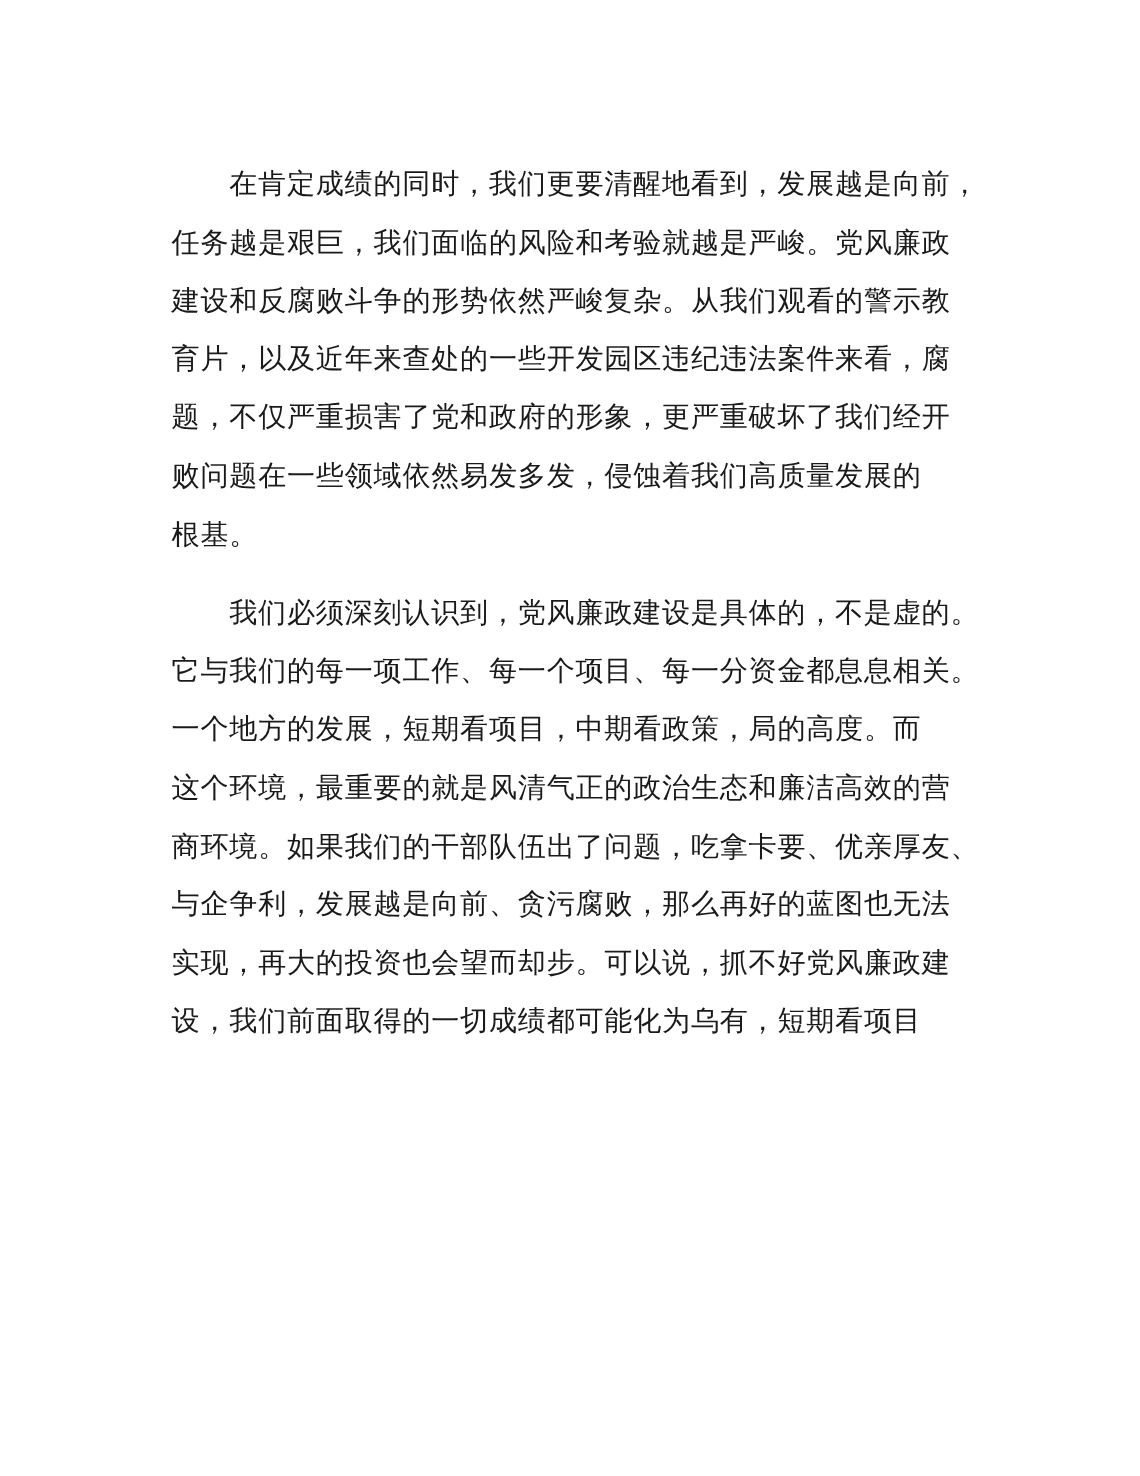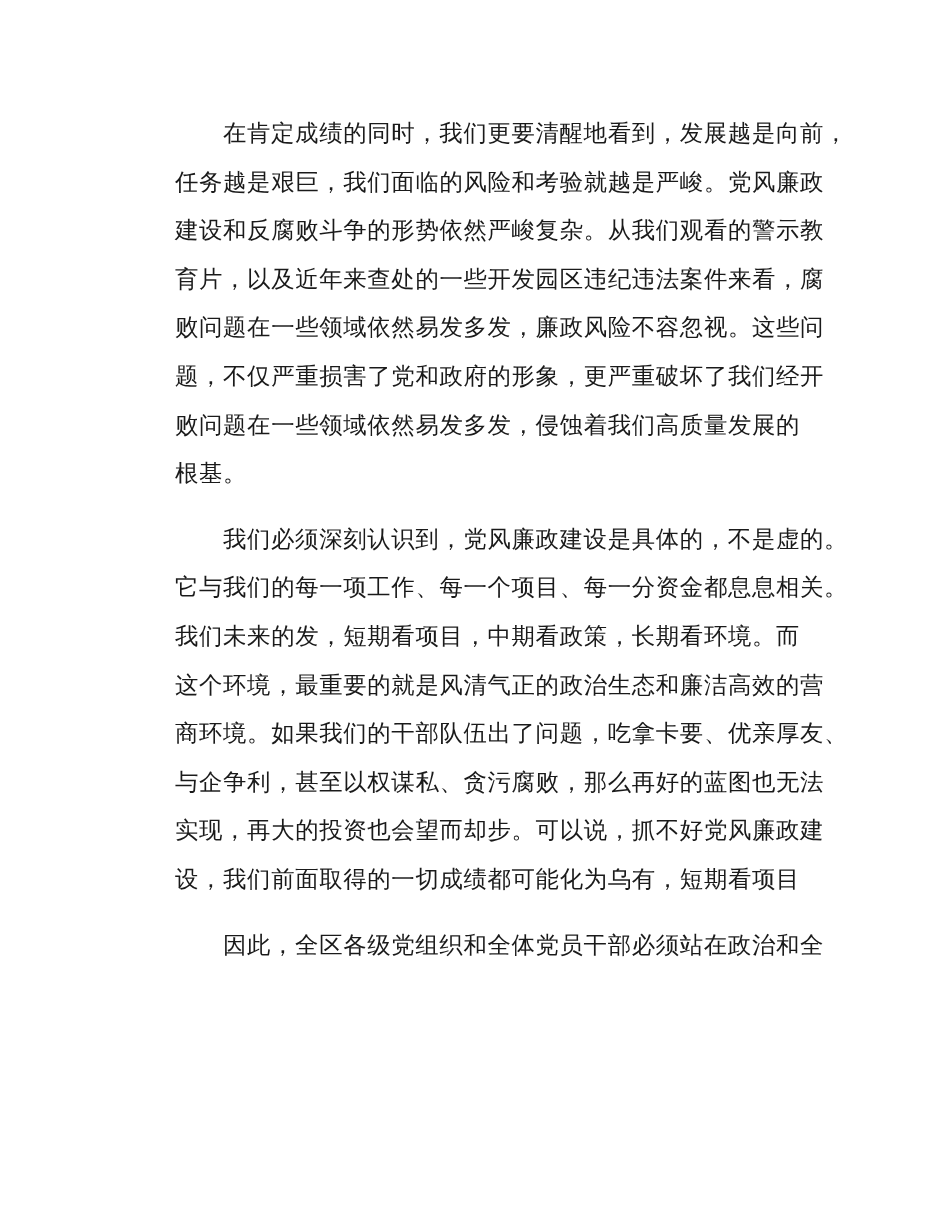--- a/index.html
+++ b/index.html
@@ -1,46 +1,43 @@
 <!DOCTYPE html>
 <html><head>
   <meta charset="utf-8">
   <style>
     html, body { margin: 0; padding: 0; background: #ffffff; }
     body { width: 950px; height: 1230px; position: relative; overflow: hidden; }
     .page {
-      position: absolute; left: 143px; top: 109px; width: 676px;
+      position: absolute; left: 143px; top: 129px; width: 676px;
       font-family: "DejaVu Serif", "Liberation Serif", serif;
       color: #1a1a1a; font-size: 23.4px; line-height: 48.6px;
       letter-spacing: 0.65px;
-      margin-left: 32px;
     }
     .para { margin: 0 0 17px 0; text-indent: 48px; text-align: justify; }
     .line { display: block; white-space: nowrap; }
   </style>
 </head>
 <body>
 
 <div class="page">
   <p class="para">
     <span class="line" style="padding-left:48px;text-indent:0">在肯定成绩的同时，我们更要清醒地看到，发展越是向前，</span>
     <span class="line" style="text-indent:0">任务越是艰巨，我们面临的风险和考验就越是严峻。党风廉政</span>
     <span class="line" style="text-indent:0">建设和反腐败斗争的形势依然严峻复杂。从我们观看的警示教</span>
     <span class="line" style="text-indent:0">育片，以及近年来查处的一些开发园区违纪违法案件来看，腐</span>
-    <span class="line" style="text-indent:0">败问题在一些领域依然易发多发，廉政风险不容忽视。这些问</span>
     <span class="line" style="text-indent:0">题，不仅严重损害了党和政府的形象，更严重破坏了我们经开</span>
     <span class="line" style="text-indent:0">败问题在一些领域依然易发多发，侵蚀着我们高质量发展的</span>
     <span class="line" style="text-indent:0">根基。</span>
   </p>
   <p class="para">
     <span class="line" style="padding-left:48px;text-indent:0">我们必须深刻认识到，党风廉政建设是具体的，不是虚的。</span>
     <span class="line" style="text-indent:0">它与我们的每一项工作、每一个项目、每一分资金都息息相关。</span>
-    <span class="line" style="text-indent:0">我们未来的发，短期看项目，中期看政策，长期看环境。而</span>
+    <span class="line" style="text-indent:0">一个地方的发展，短期看项目，中期看政策，局的高度。而</span>
     <span class="line" style="text-indent:0">这个环境，最重要的就是风清气正的政治生态和廉洁高效的营</span>
     <span class="line" style="text-indent:0">商环境。如果我们的干部队伍出了问题，吃拿卡要、优亲厚友、</span>
-    <span class="line" style="text-indent:0">与企争利，甚至以权谋私、贪污腐败，那么再好的蓝图也无法</span>
+    <span class="line" style="text-indent:0">与企争利，发展越是向前、贪污腐败，那么再好的蓝图也无法</span>
     <span class="line" style="text-indent:0">实现，再大的投资也会望而却步。可以说，抓不好党风廉政建</span>
     <span class="line" style="text-indent:0">设，我们前面取得的一切成绩都可能化为乌有，短期看项目</span>
   </p>
   <p class="para">
-    <span class="line" style="padding-left:48px;text-indent:0">因此，全区各级党组织和全体党员干部必须站在政治和全</span>
   </p>
 </div>
 
 </body></html>

